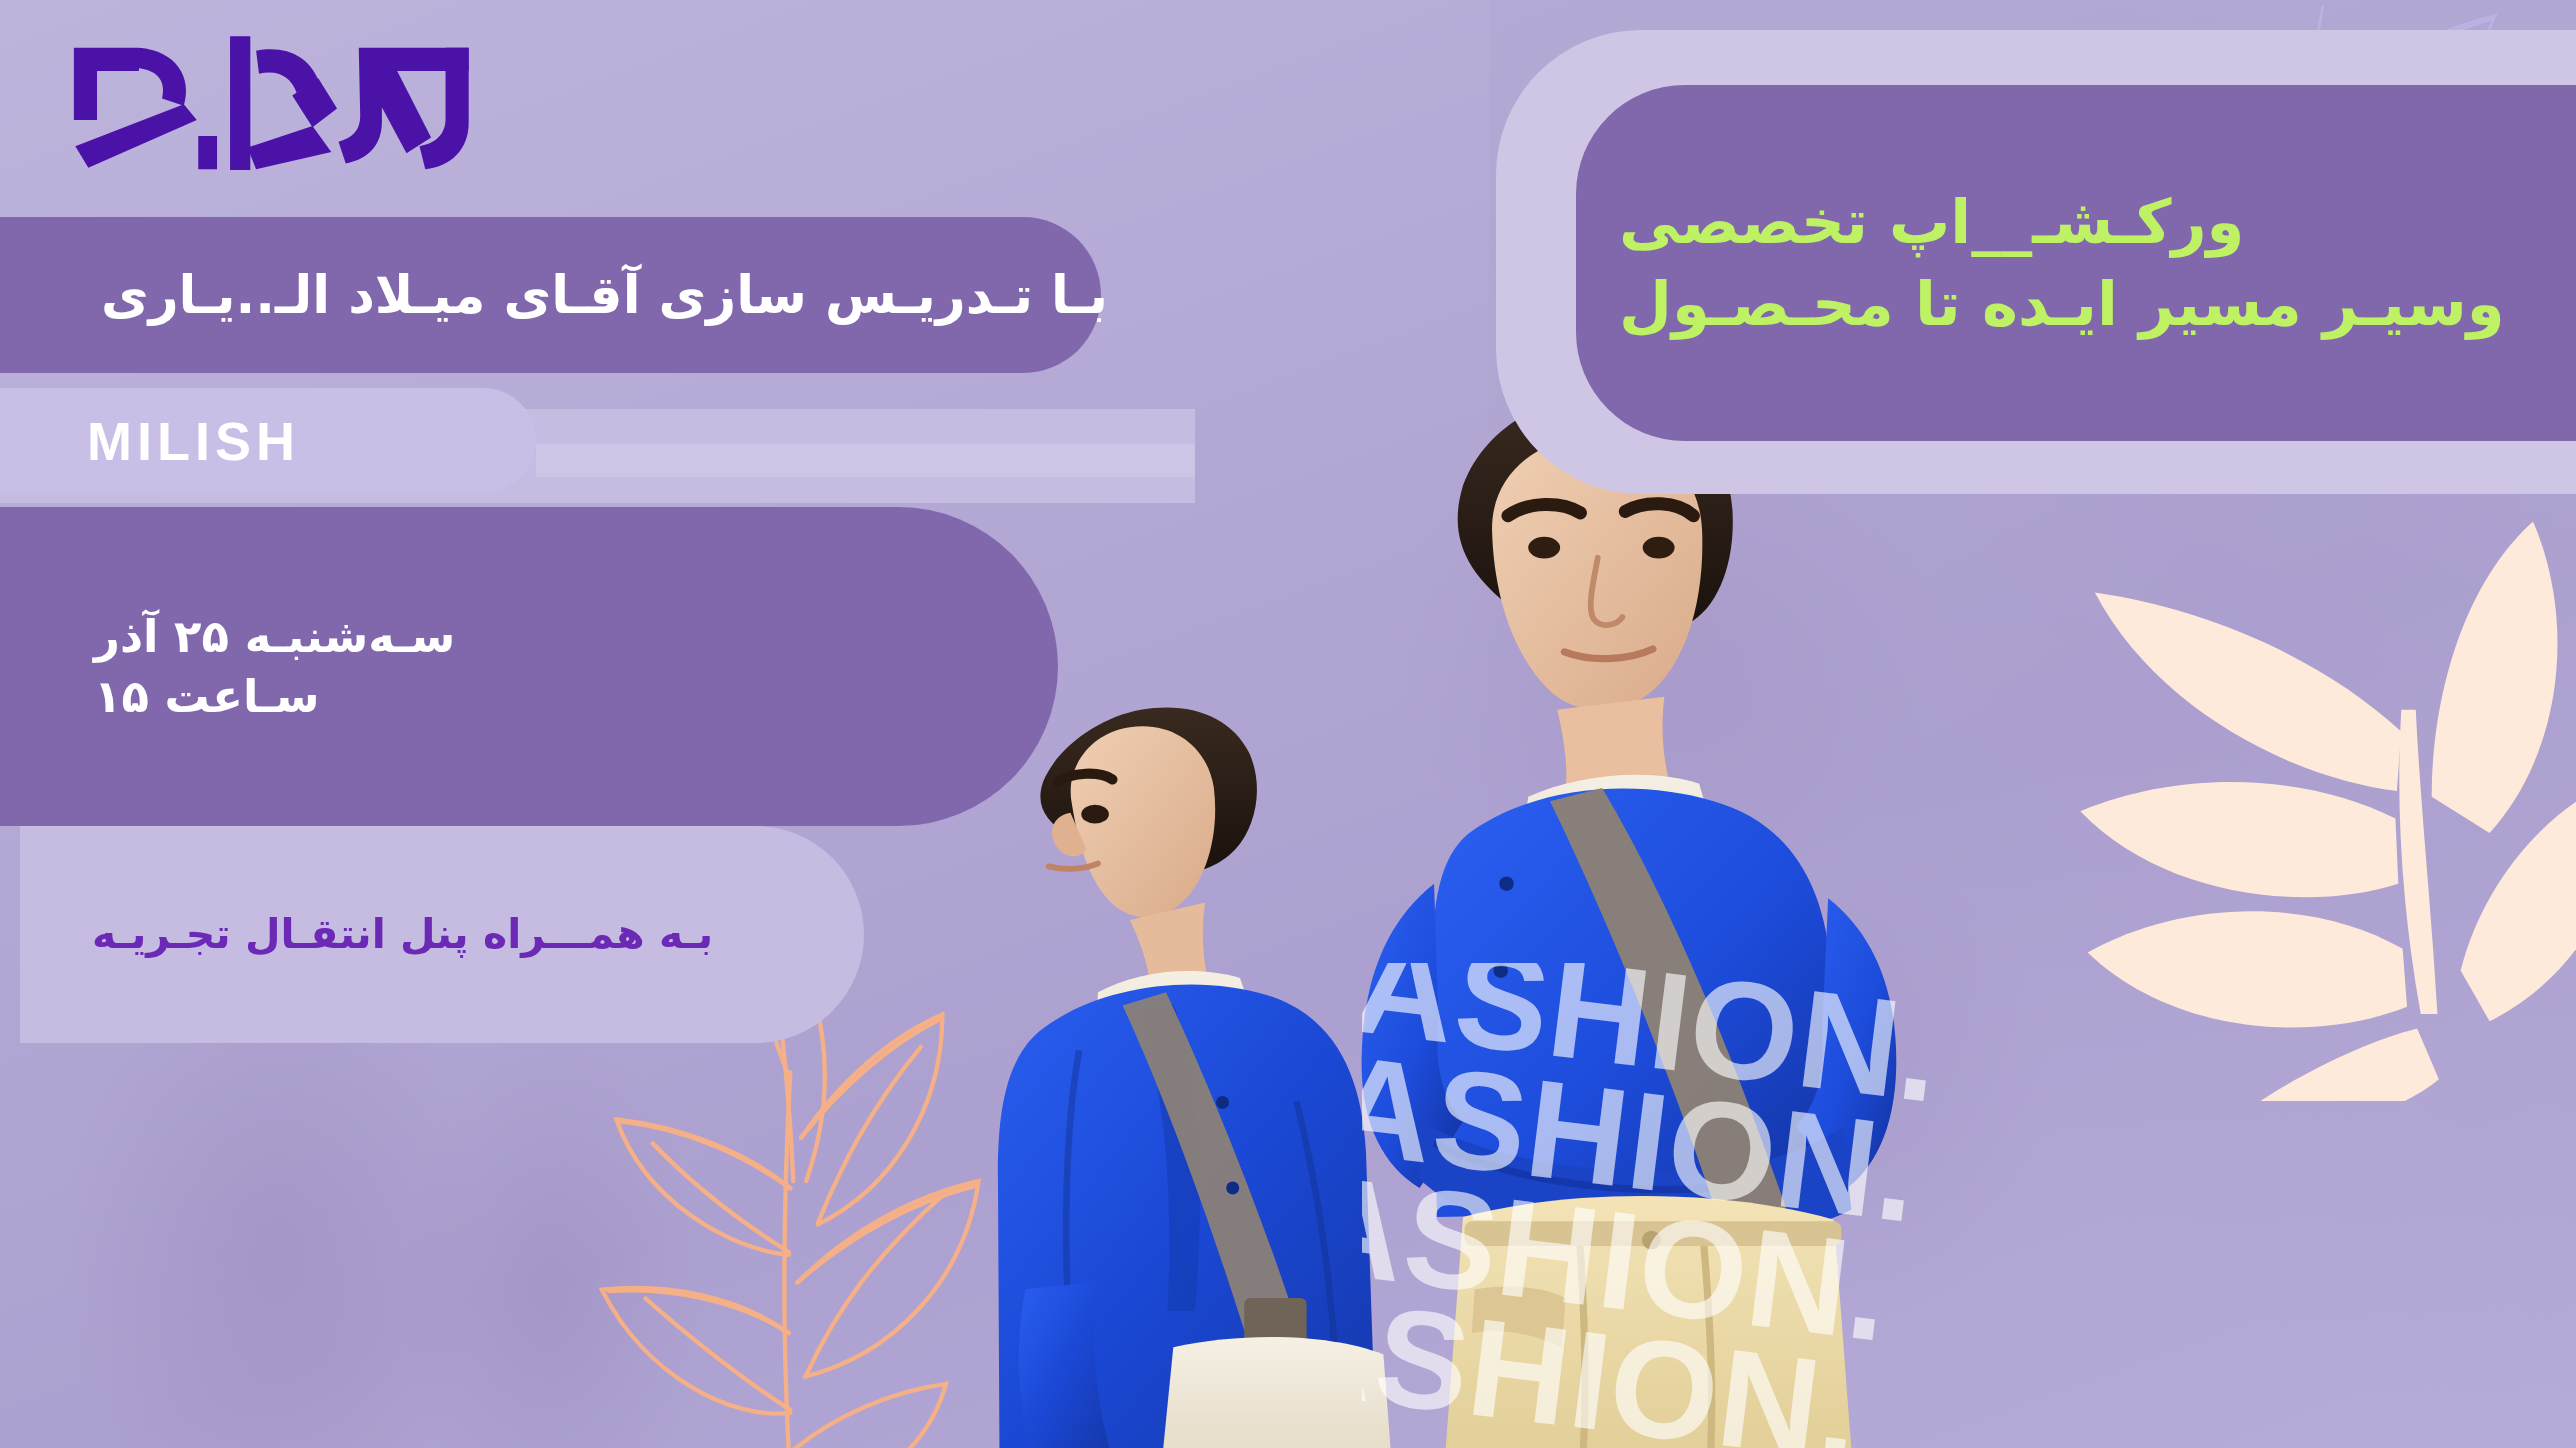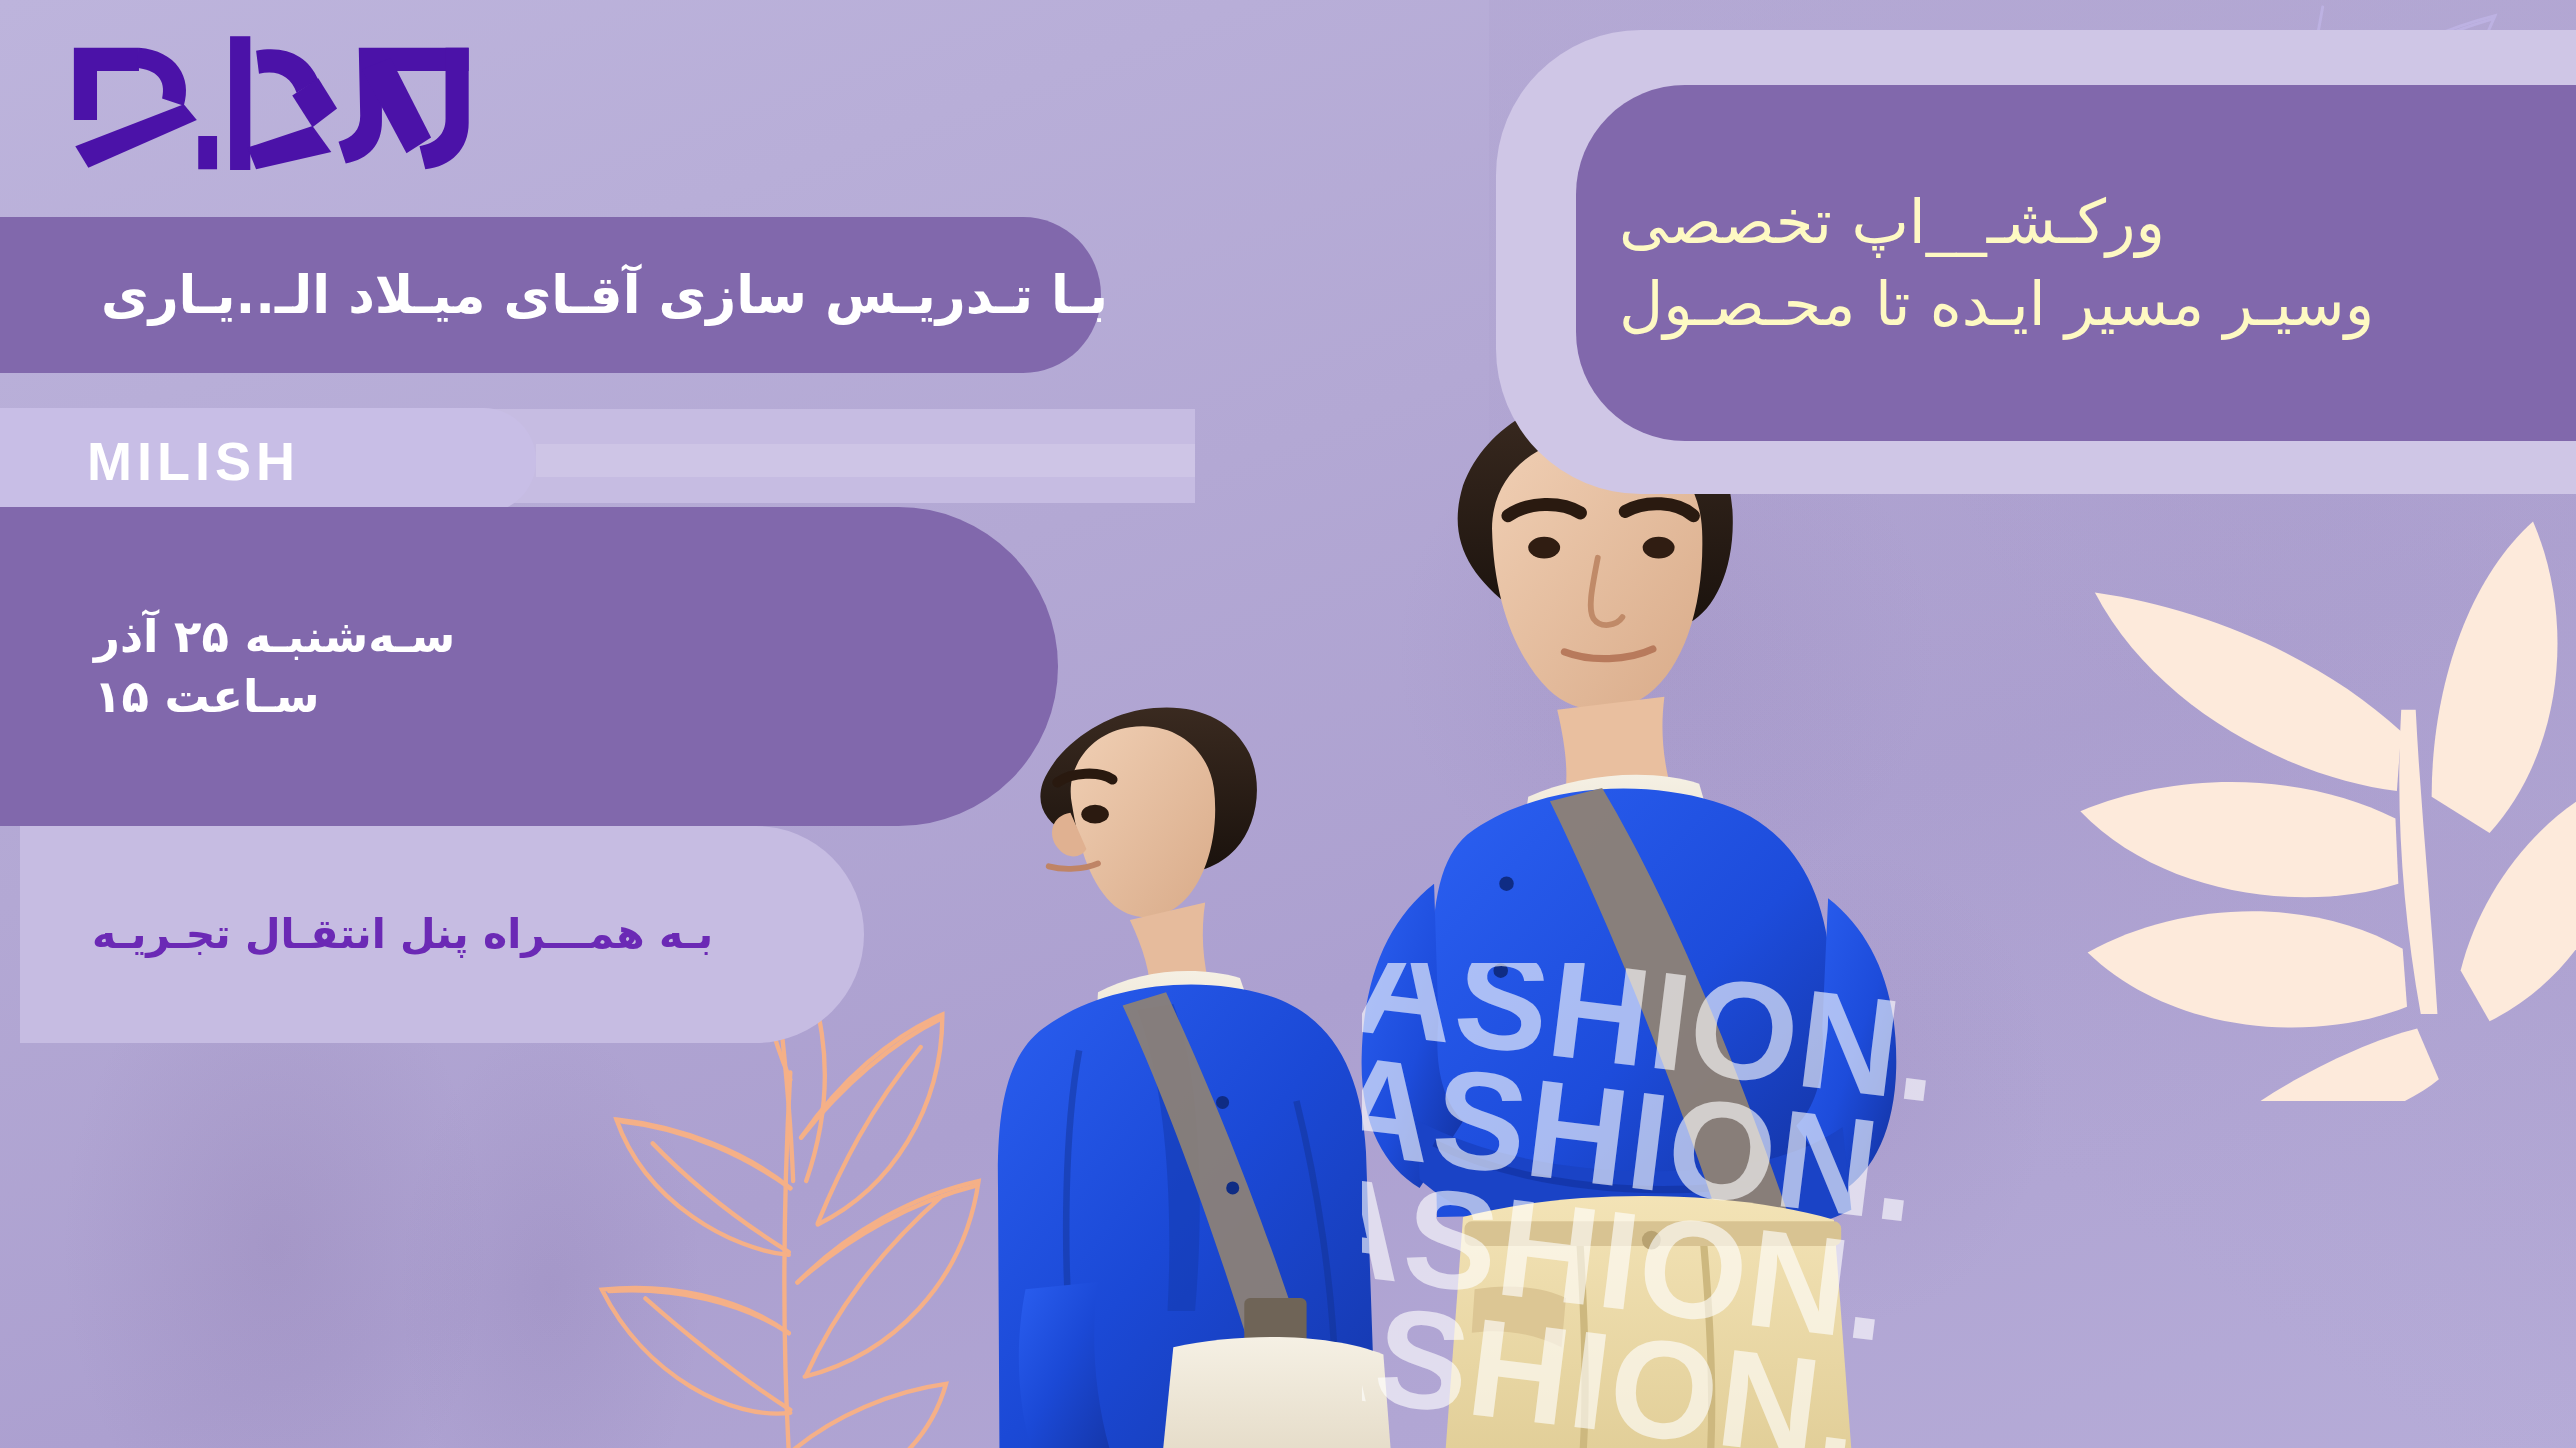--- a/index.html
+++ b/index.html
@@ -86,22 +86,22 @@
     width:1058px; height:356px;
     background:#8168ac;
     border-radius:109px 0 0 109px;
     display:flex;
     flex-direction:column;
     align-items:flex-end;
     justify-content:center;
     padding:0 57px 0 43px;
   }
   .headline-card .hl{
-    color:#fef9c3;
-    font-weight:400;
+    color:#bef264;
+    font-weight:700;
     font-size:61px;
     line-height:1.34;
     white-space:nowrap;
     text-align:right;
     letter-spacing:-0.7px;
   }
 
   
   .band{
     position:absolute;
@@ -127,21 +127,21 @@
   .band-milish-bg{
     top:409px; width:1195px; height:94px;
     background:#c6bce2;
   }
   .band-milish-tail{
     position:absolute; left:536px; top:444px;
     width:659px; height:33px;
     background:rgba(255,255,255,.14);
   }
   .milish-pill{
-    position:absolute; left:0; top:408px;
+    position:absolute; left:0; top:388px;
     width:536px; height:105px;
     background:#c8bee6;
     border-radius:0 87px 87px 0;
     display:flex; align-items:center; justify-content:flex-end;
   }
   .milish-pill .txt{
     color:#ffffff;
     font-family:"Liberation Sans", sans-serif;
     font-weight:700; font-size:54px;
     letter-spacing:5px;

